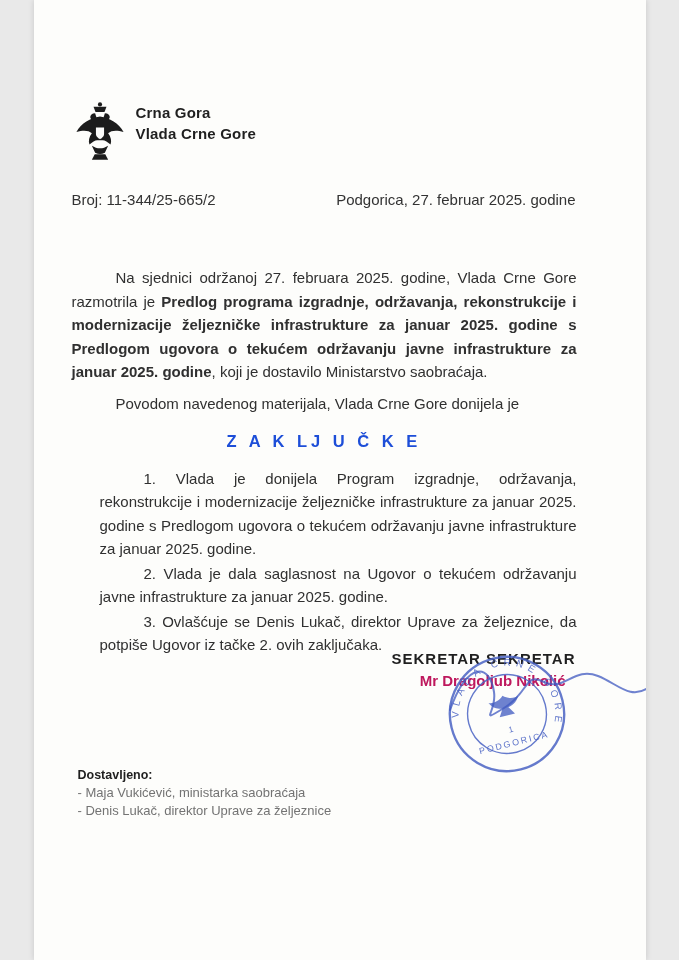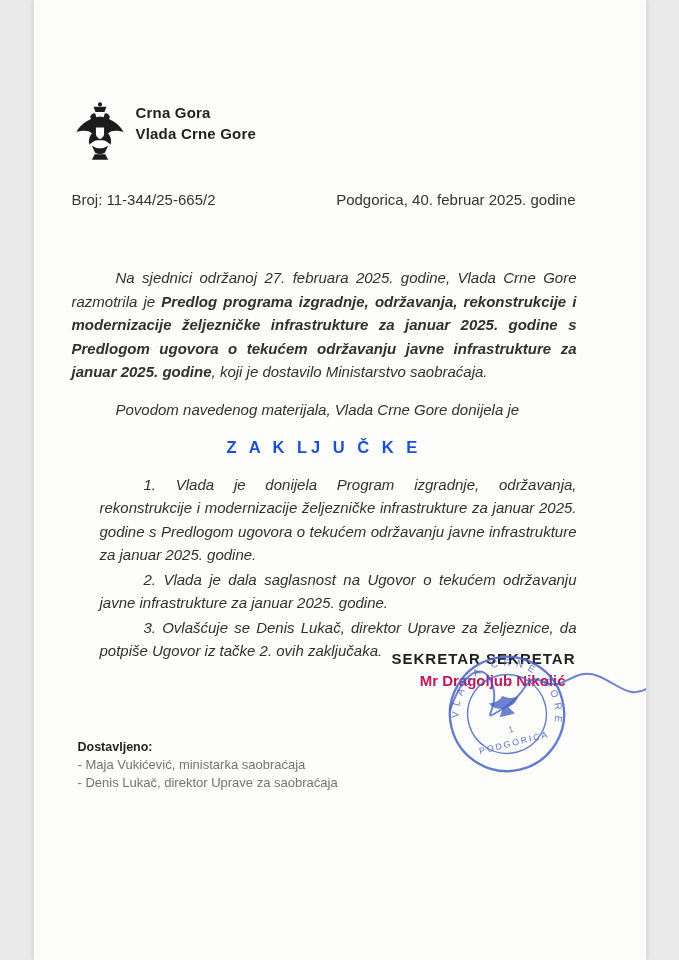--- a/index.html
+++ b/index.html
@@ -25,39 +25,39 @@
 
   
   .meta-row {
     position:absolute; left:38px; right:70px; top:191px;
     display:flex; justify-content:space-between;
     font-size:15px; color:#333;text-align:center;
   }
 
   
   .doc-body { position:absolute; left:38px; right:69px; top:266px; font-size:15px; line-height:23.5px; color:#303030; }
-  .doc-body p { text-align:justify; text-indent:44px;font-style:italic; }
-  .para-2 { margin-top:14px; }
+  .doc-body p { text-align:justify; text-indent:44px; }
+  .para-2 { margin-top:8px; }
   .doc-heading {
     text-align:center; font-weight:bold; font-size:16.5px; letter-spacing:4px;
     margin:15px 0 13px 0; color:#1d4ed8;
   }
   .conclusion { margin-bottom:1px;margin-left:28px; }
 
   
   .signature-block { position:absolute; right:70px; top:648px; text-align:right; }
   .signature-block .sig-title { font-size:15px; font-weight:bold; letter-spacing:1px; color:#1f1f1f; line-height:22px; }
   .signature-block .sig-name  { font-size:15px; font-weight:bold; color:#be185d; line-height:22px; padding-right:10px; }
 
   
   .stamp { position:absolute; left:409px; top:650px; width:128px; height:128px; transform:rotate(-14deg); }
   .signature-ink { position:absolute; left:398px; top:648px; pointer-events:none; }
 
   
-  .footer { position:absolute; left:44px; top:738px; }
+  .footer { position:absolute; left:44px; top:766px; }
   .footer .footer-label { font-size:12.5px; font-weight:bold; color:#1f1f1f; line-height:18px; }
   .footer .recipient { font-size:13px; color:#737373; line-height:17.5px; }
 </style>
 </head>
 <body>
 
 <div class="page">
 
   <header class="letterhead">
     <div class="emblem">
@@ -75,21 +75,21 @@
       </svg>
     </div>
     <div class="letterhead-text">
       <div>Crna Gora</div>
       <div>Vlada Crne Gore</div>
     </div>
   </header>
 
   <div class="meta-row">
     <span>Broj: 11-344/25-665/2</span>
-    <span>Podgorica, 40. februar 2025. godine</span>
+    <span>Podgorica, 27. februar 2025. godine</span>
   </div>
 
   <main class="doc-body">
     <p><span>Na sjednici održanoj 27. februara 2025. godine, Vlada Crne Gore razmotrila je </span><strong>Predlog programa izgradnje, održavanja, rekonstrukcije i modernizacije željezničke infrastrukture za januar 2025. godine s Predlogom ugovora o tekućem održavanju javne infrastrukture za januar 2025. godine</strong><span>, koji je dostavilo Ministarstvo saobraćaja.</span></p>
 
     <p class="para-2">Povodom navedenog materijala, Vlada Crne Gore donijela je</p>
 
     <div class="doc-heading">Z A K LJ U Č K E</div>
 
     <p class="conclusion">1. Vlada je donijela Program izgradnje, održavanja, rekonstrukcije i modernizacije željezničke infrastrukture za januar 2025. godine s Predlogom ugovora o tekućem održavanju javne infrastrukture za januar 2025. godine.</p>
@@ -122,16 +122,16 @@
     </svg>
   </div>
 
   <svg class="signature-ink" width="230" height="95" viewBox="0 0 230 95" aria-hidden="true">
     <path d="M18 62 C 36 12, 58 16, 62 44 C 65 64, 46 76, 72 60 C 98 44, 92 24, 112 34 C 132 44, 142 18, 166 28 C 186 36, 198 52, 216 40" stroke="#3f58c0" stroke-width="2" fill="none" opacity="0.75" stroke-linecap="round"></path>
   </svg>
 
   <footer class="footer">
     <div class="footer-label">Dostavljeno:</div>
     <div class="recipient">- Maja Vukićević, ministarka saobraćaja</div>
-    <div class="recipient">- Denis Lukač, direktor Uprave za saobraćaja</div>
+    <div class="recipient">- Denis Lukač, direktor Uprave za željeznice</div>
   </footer>
 
 </div>
 
 </body></html>

